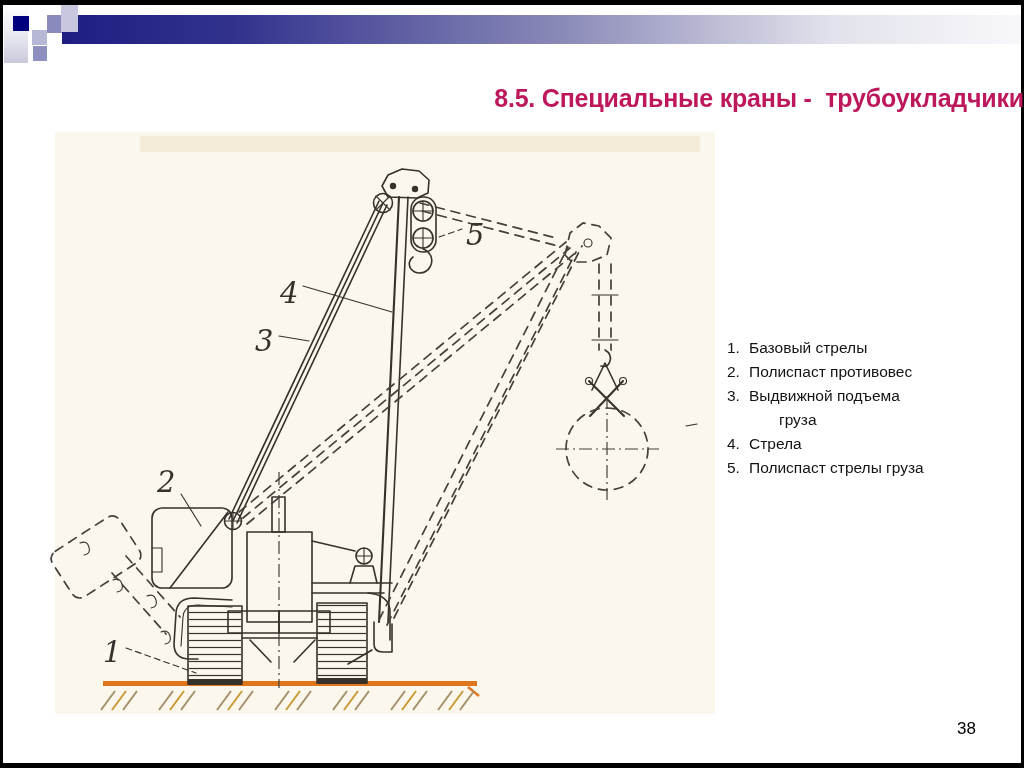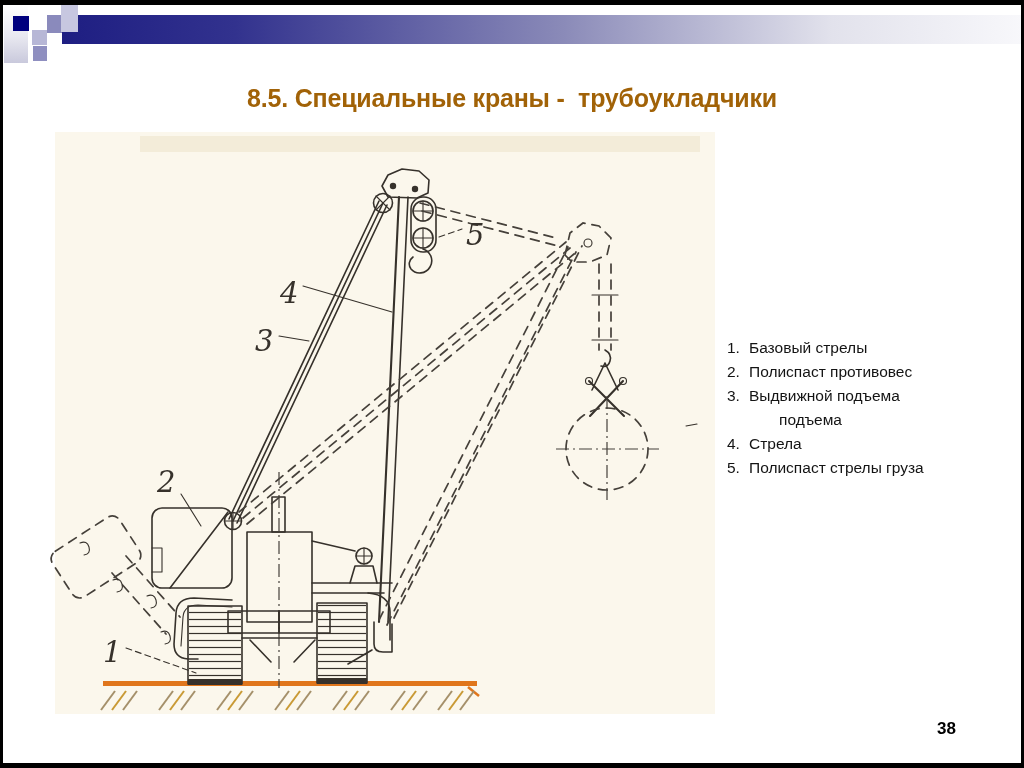--- a/index.html
+++ b/index.html
@@ -16,31 +16,31 @@
     background:linear-gradient(to right,#1e1e82 0%,#32328e 18%,#8a8ab8 52%,#e2e2ec 80%,#f8f8fb 100%);}
   .v-strip{position:absolute;left:4px;top:5px;width:24px;height:58px;
     background:linear-gradient(to bottom,#ffffff 0%,#e8e8f0 55%,#c9c9dc 100%);}
   .sq{position:absolute;}
   .sq1{left:13px;top:16px;width:16px;height:15px;background:#00007e;}
   .sq2{left:47px;top:15px;width:15px;height:18px;background:#8a8abc;}
   .sq3{left:61px;top:4px;width:17px;height:28px;background:#c7c7e0;}
   .sq4{left:32px;top:30px;width:15px;height:15px;background:#b7b7d6;}
   .sq5{left:33px;top:46px;width:14px;height:15px;background:#8f8fc0;}
   
-  .title{position:absolute;left:0;top:84px;width:1024px;text-align:center;
-    font-size:25px;font-weight:bold;color:#a16207;letter-spacing:-0.2px;white-space:pre-wrap;}
+  .title{position:absolute;left:0;top:84px;width:1024px;text-align:right;
+    font-size:25px;font-weight:bold;color:#be185d;letter-spacing:-0.2px;white-space:pre-wrap;}
   
   .legend{position:absolute;left:727px;top:336px;width:292px;font-size:15.5px;
     color:#141414;line-height:24px;}
   .legend-row{display:flex;}
   .legend-num{flex:none;width:22px;}
   .legend-txt{flex:auto;}
   .legend-line2{margin-left:30px;}
   
-  .page-num{position:absolute;top:719px;right:68px;font-size:17px;font-weight:bold;color:#000;}
+  .page-num{position:absolute;top:719px;right:48px;font-size:17px;font-weight:normal;color:#000;}
   
   .fig-svg{position:absolute;left:0;top:0;width:1024px;height:768px;}
   .ink{stroke:#36312b;fill:none;stroke-width:1.6;stroke-linecap:round;stroke-linejoin:round;}
   .inkf{fill:#36312b;stroke:none;}
   .thick{stroke-width:2.1;}
   .thin{stroke-width:1.1;}
   .dsh{stroke:#45403a;fill:none;stroke-width:1.7;stroke-linecap:round;stroke-dasharray:9 7;}
   .dshdot{stroke:#45403a;fill:none;stroke-width:1.2;stroke-dasharray:13 4 2 4;}
   text.fig{font-family:"DejaVu Serif",serif;font-style:italic;font-size:29px;fill:#36312b;stroke:none;}
 </style>
@@ -245,21 +245,21 @@
       <span class="legend-txt">Базовый стрелы</span>
     </div>
     <div class="legend-row">
       <span class="legend-num">2.</span>
       <span class="legend-txt">Полиспаст противовес</span>
     </div>
     <div class="legend-row">
       <span class="legend-num">3.</span>
       <span class="legend-txt">
         <span>Выдвижной подъема</span><br>
-        <span class="legend-line2">подъема</span>
+        <span class="legend-line2">груза</span>
       </span>
     </div>
     <div class="legend-row">
       <span class="legend-num">4.</span>
       <span class="legend-txt">Стрела</span>
     </div>
     <div class="legend-row">
       <span class="legend-num">5.</span>
       <span class="legend-txt">Полиспаст стрелы груза</span>
     </div>

